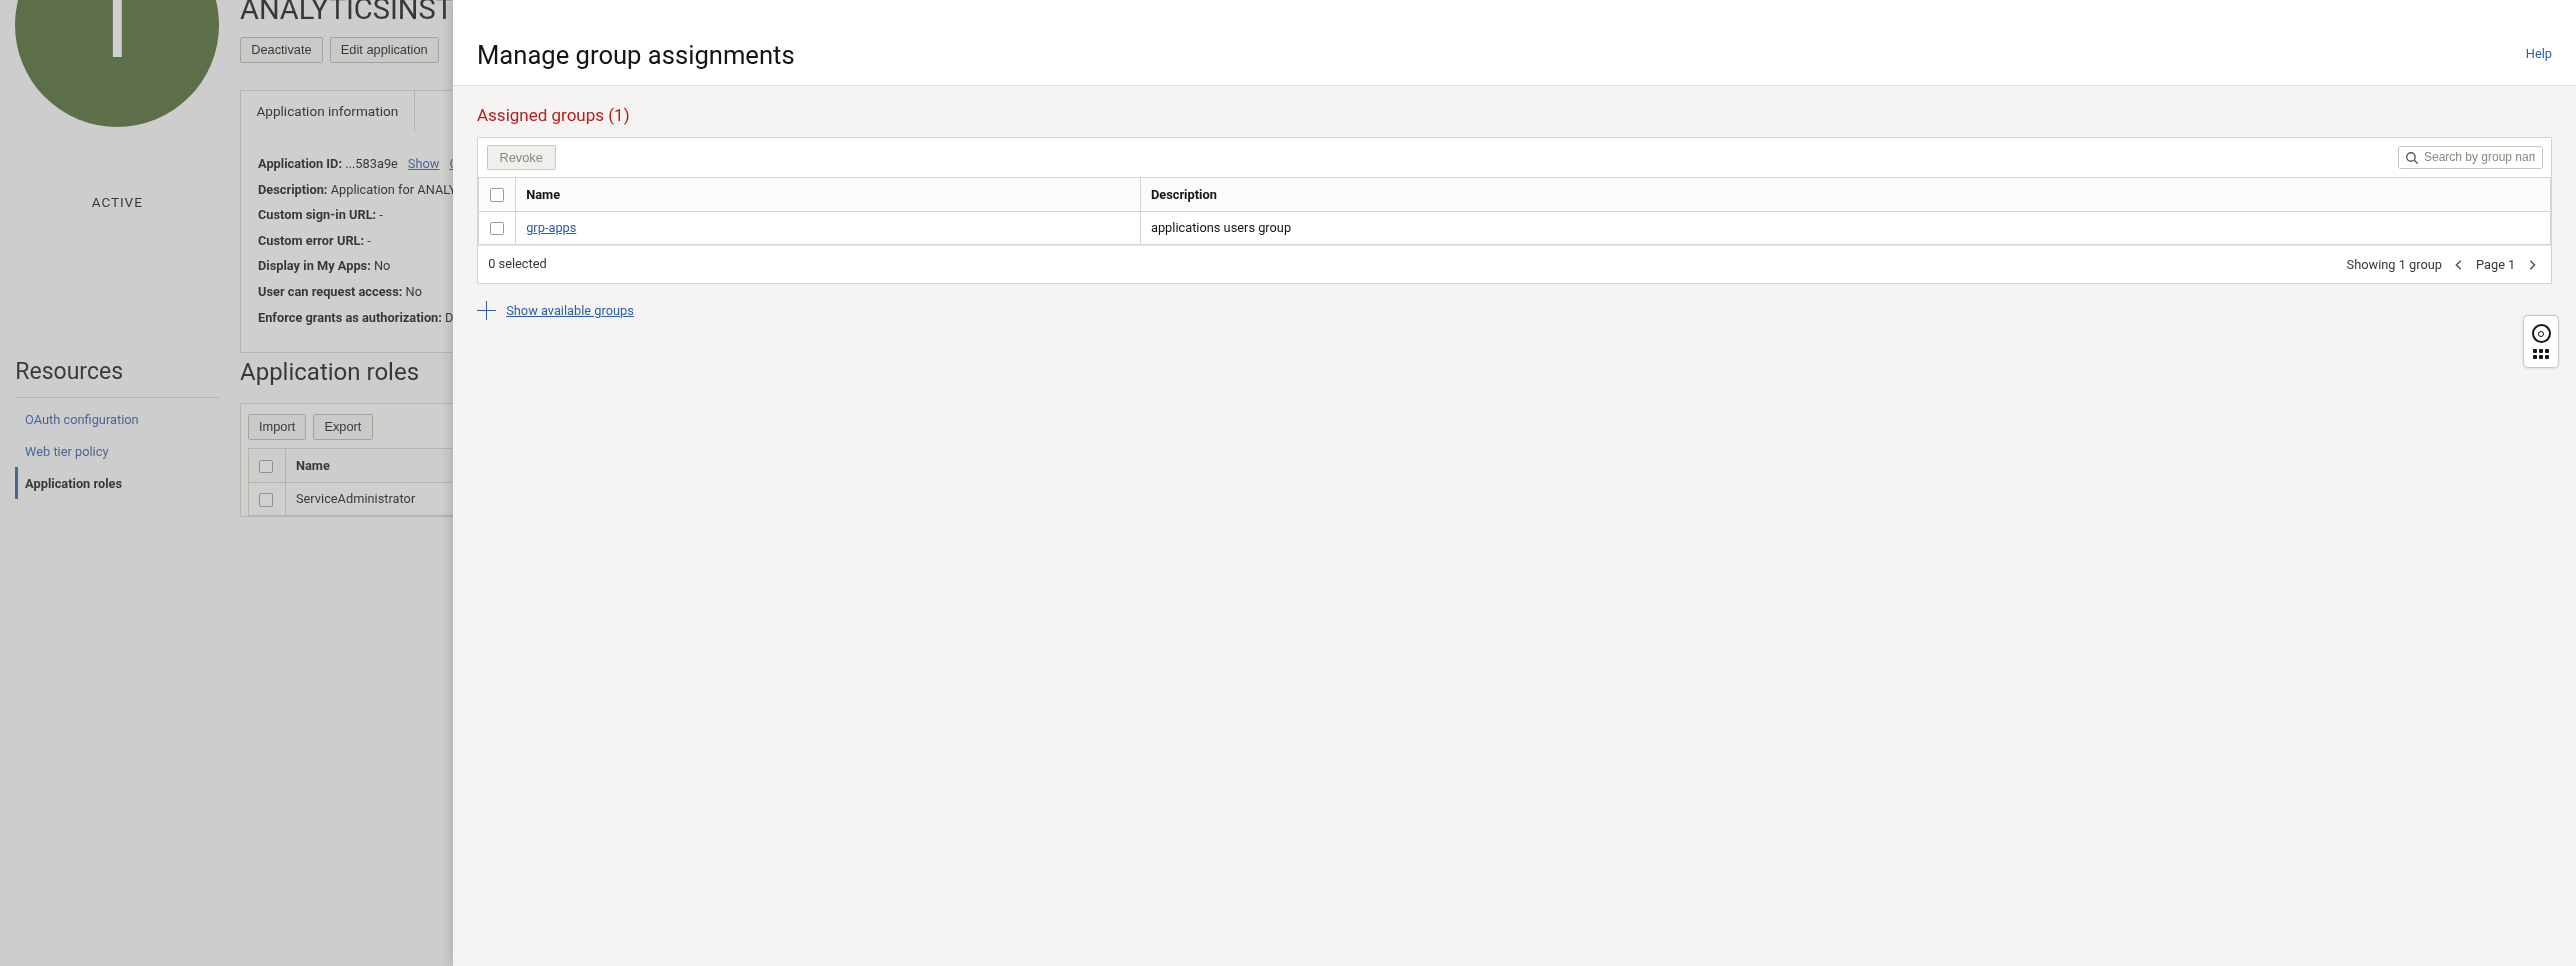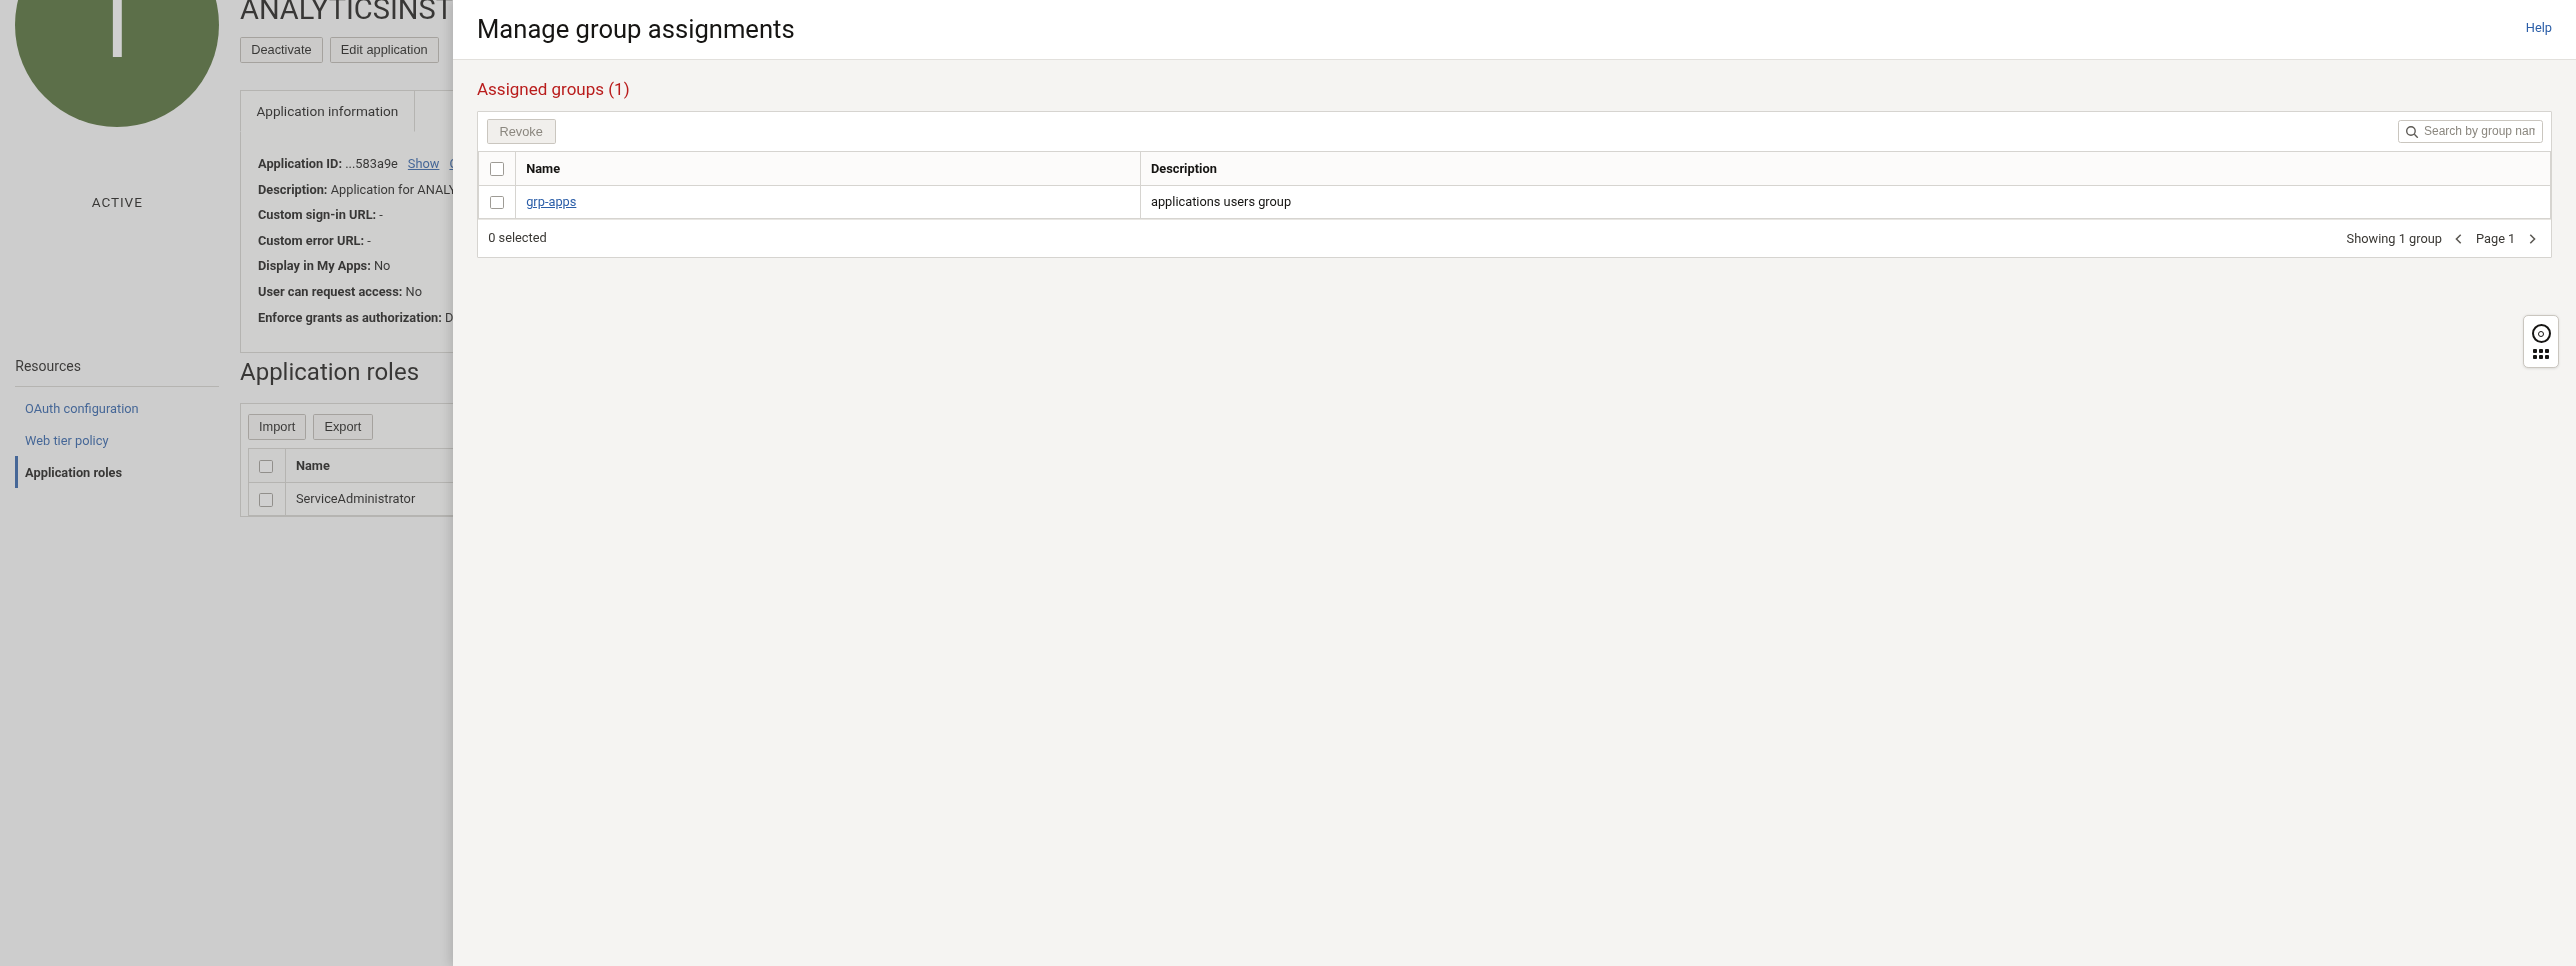--- a/index.html
+++ b/index.html
@@ -63,21 +63,21 @@
   }
 
   
   .resources {
     position: absolute;
     top: 358px;
     left: 15.3px;
     width: 204px;
   }
   .resources h3 {
-    font-size: 14px;
+    font-size: 23px;
     font-weight: 400;
     color: #1b1917;
     margin-bottom: 12px;
   }
   .resources hr {
     border: none;
     border-top: 0.9px solid #d6d4d0;
     margin-bottom: 5.1px;
   }
   .res-link {
@@ -216,20 +216,21 @@
     box-shadow: -3.4px 0 10.2px rgba(0,0,0,0.15);
     display: flex;
     flex-direction: column;
   }
   .drawer-header {
     display: flex;
     justify-content: space-between;
     align-items: flex-start;
     padding: 13.6px 24px 15.3px 24px;
     border-bottom: 0.9px solid #e2e0dc;
+    margin-top: 26px;
   }
   .drawer-header h1 {
     font-size: 25.6px;
     font-weight: 400;
     color: #161513;
   }
   .help-link {
     color: #2b5ea8;
     font-size: 12.8px;
     cursor: pointer;
@@ -532,20 +533,24 @@
           <span>Page 1</span>
           <span class="chev">
             <svg width="12" height="12" viewBox="0 0 14 14" fill="none" stroke="#5b5853" stroke-width="1.8">
                 <polyline points="5,2 10,7 5,12"></polyline>
               </svg>
           </span>
         </div>
       </div>
     </div>
 
+    <div class="show-available">
+      <span class="plus"></span>
+      <span class="txt">Show available groups</span>
+    </div>
   </div>
 
   <div class="support-fab">
     <span class="lifebuoy"></span>
     <span class="dots">
       <span></span>
         <span></span>
         <span></span>
       <span></span>
         <span></span>

